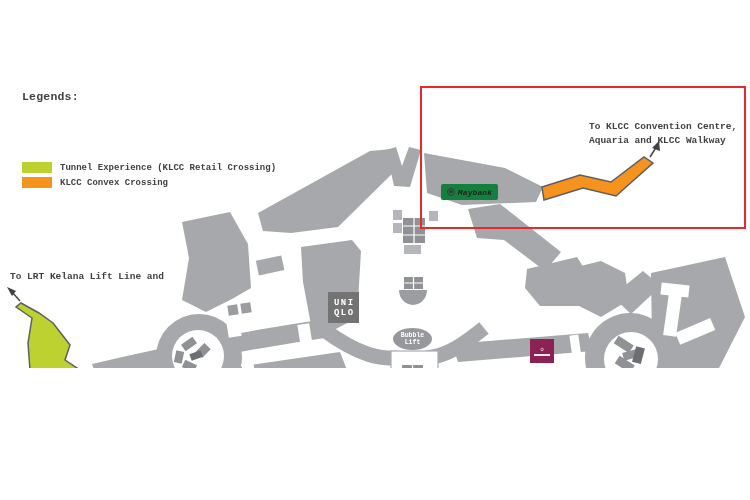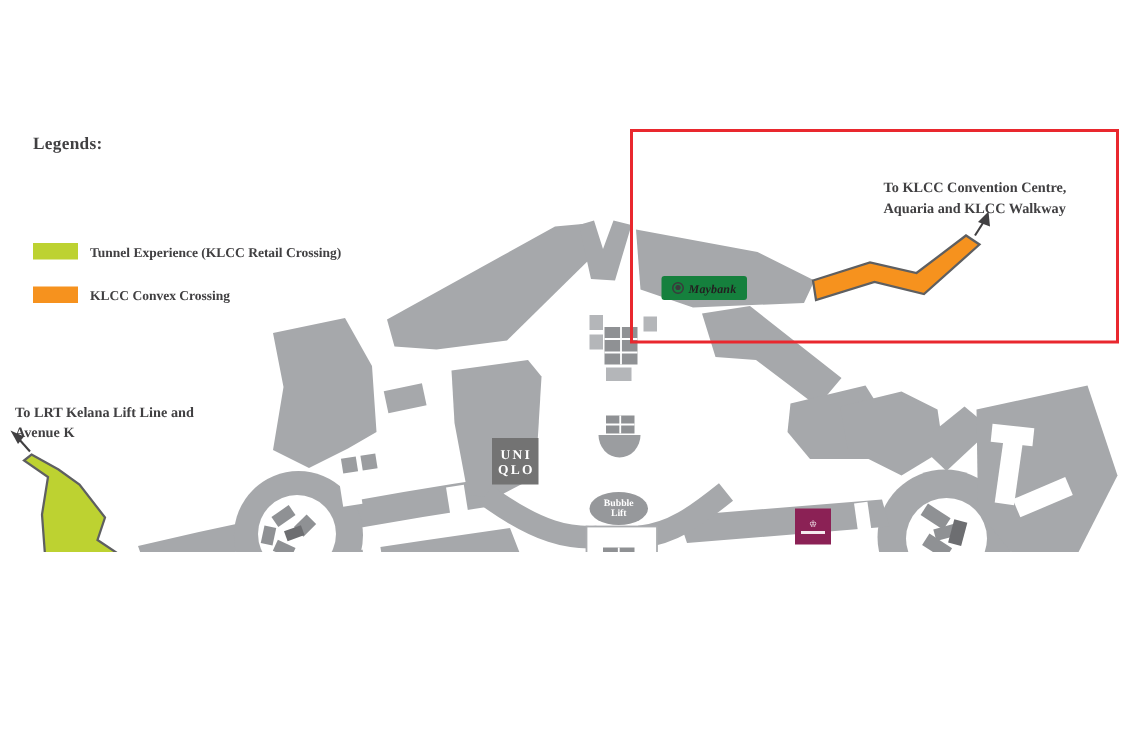--- a/index.html
+++ b/index.html
@@ -1,25 +1,25 @@
 <!DOCTYPE html>
 <html><head>
 <meta charset="utf-8">
 <style>
   html,body{margin:0;padding:0;background:#ffffff;}
   .stage{position:relative;width:750px;height:368px;background:#fff;overflow:hidden;
-         font-family:Liberation Serif, serif;color:#414042;}
+         font-family:Liberation Mono, monospace;color:#414042;}
   .stage svg{position:absolute;left:0;top:0;}
   .abs{position:absolute;}
   
   .legend{left:22px;top:90px;}
   .legend-title{font-size:11.5px;font-weight:bold;letter-spacing:.2px;}
   .legend-row{position:absolute;left:0;display:flex;align-items:center;margin-top:48px;}
   .legend-row.r1{top:24px;}
-  .legend-row.r2{top:53px;}
+  .legend-row.r2{top:39px;}
   .swatch{width:30px;height:11px;margin-right:8px;flex:0 0 auto;}
   .legend-label{font-size:9px;font-weight:bold;white-space:nowrap;}
   
   .lrt-label{left:10px;top:270px;font-size:9.5px;font-weight:bold;line-height:13px;width:160px;}
   .conv-label{left:589px;top:120px;font-size:9.5px;font-weight:bold;line-height:13.5px;width:170px;}
   
   .maybank{left:441px;top:184px;width:57px;height:16px;border-radius:2px;
            display:flex;align-items:center;justify-content:center;gap:3px;}
   .maybank .tiger{width:8px;height:8px;border-radius:50%;border:1px solid #3a3a3c;
                   box-sizing:border-box;background:radial-gradient(circle at 50% 45%, #3a3a3c 0 1.5px, transparent 2px);}
@@ -144,21 +144,20 @@
       <span class="legend-label">Tunnel Experience (KLCC Retail Crossing)</span>
     </div>
     <div class="legend-row r2">
       <span class="swatch" style="background: rgb(246, 146, 30);"></span>
       <span class="legend-label">KLCC Convex Crossing</span>
     </div>
   </div>
 
   <div class="abs lrt-label">
     <div>To LRT Kelana Lift Line and</div>
-    <div>Avenue K</div>
   </div>
   <div class="abs conv-label">
     <div>To KLCC Convention Centre,</div>
     <div>Aquaria and KLCC Walkway</div>
   </div>
 
   <div class="abs maybank" style="background: #15803d;">
     <span class="tiger"></span>
     <span class="mb-text">Maybank</span>
   </div>

